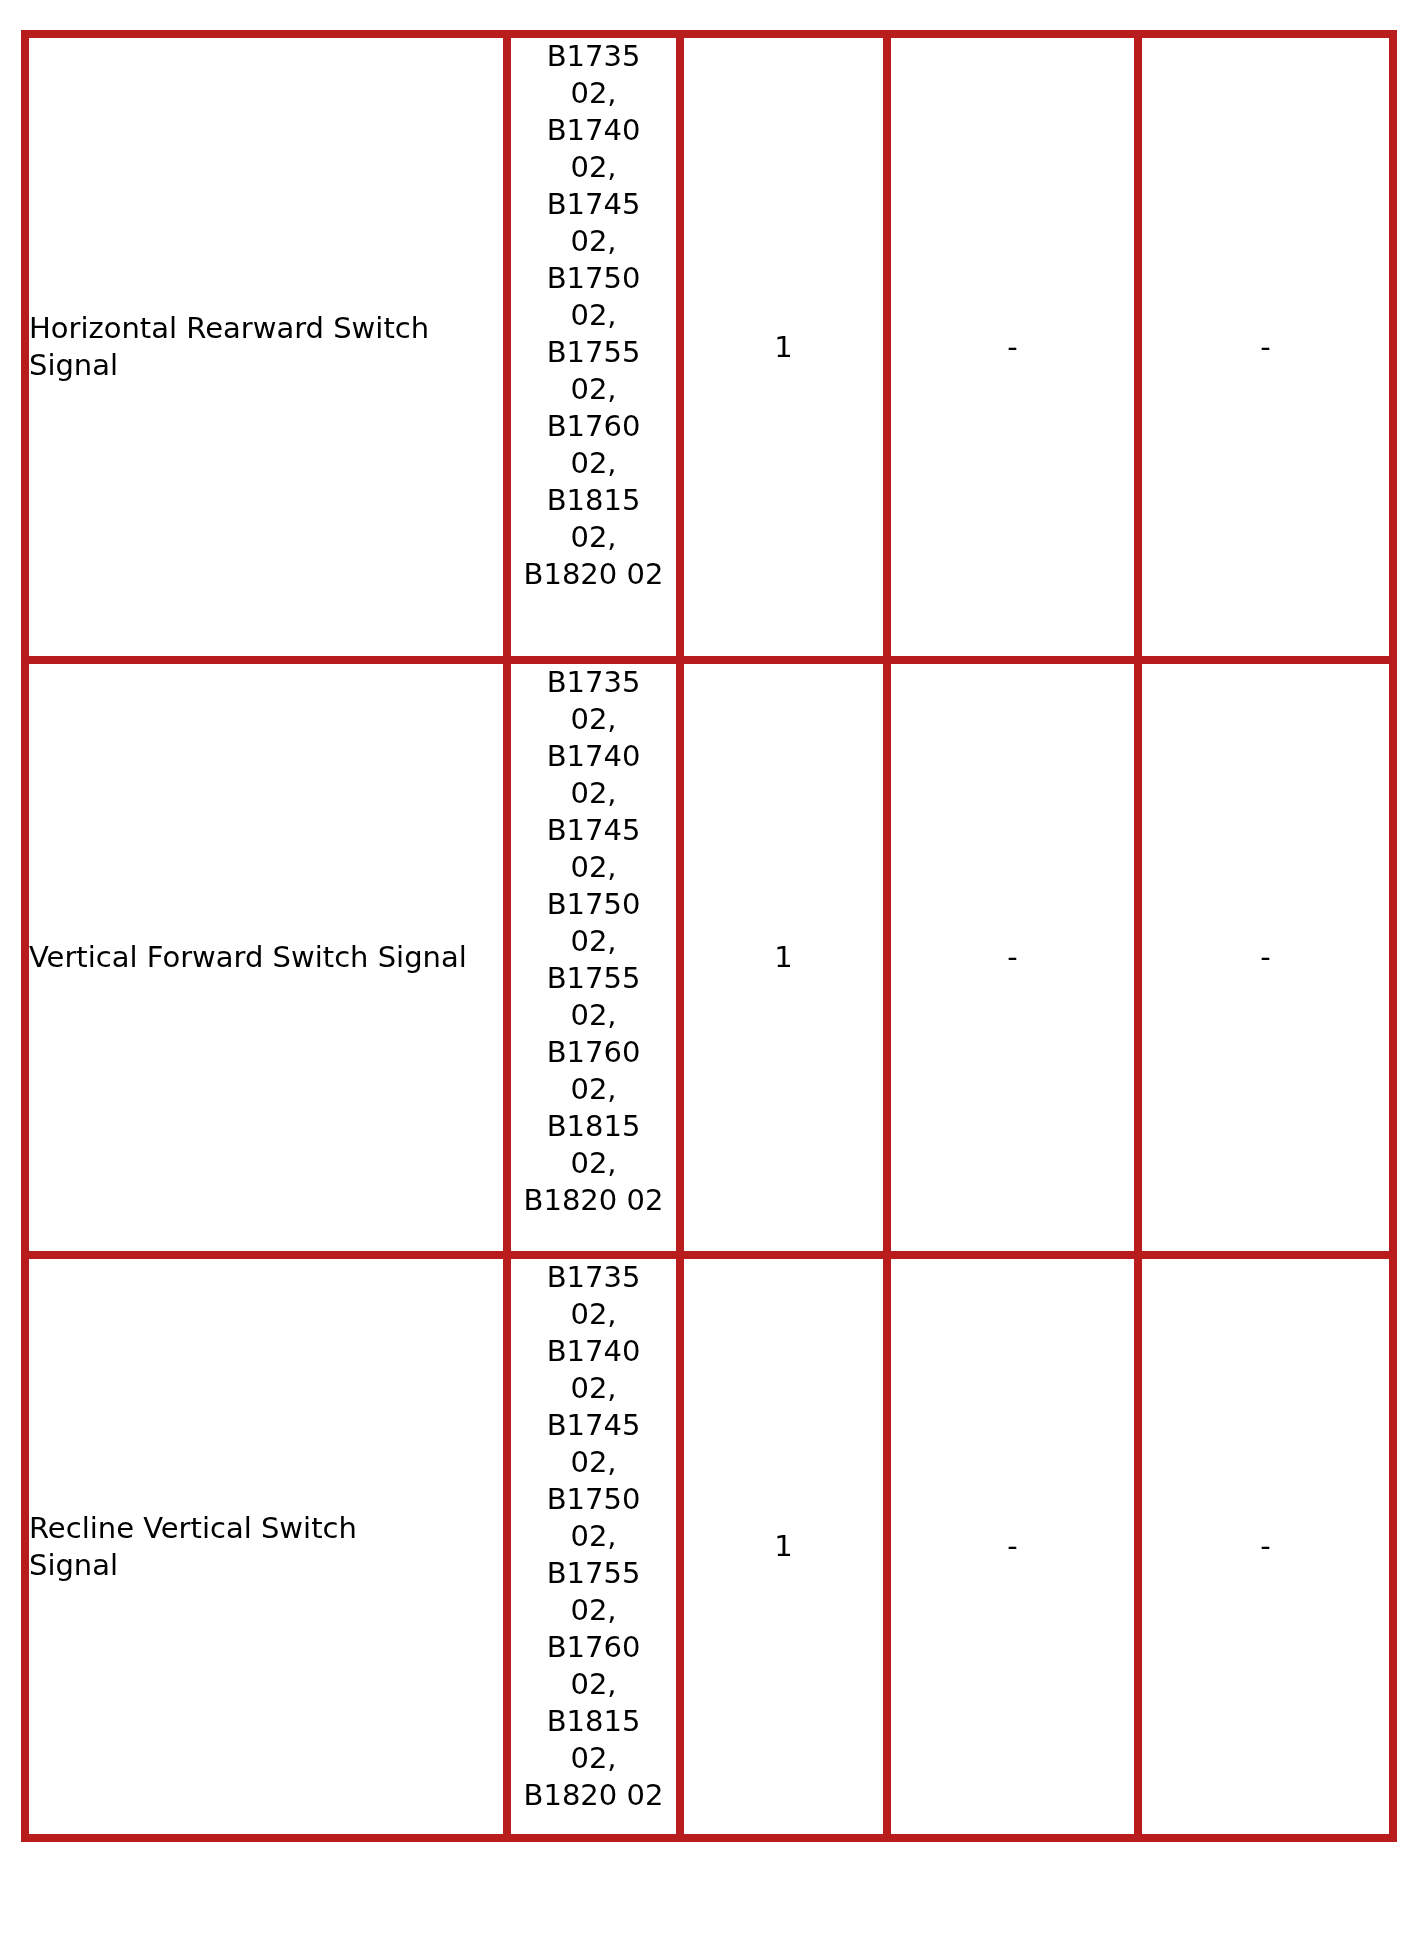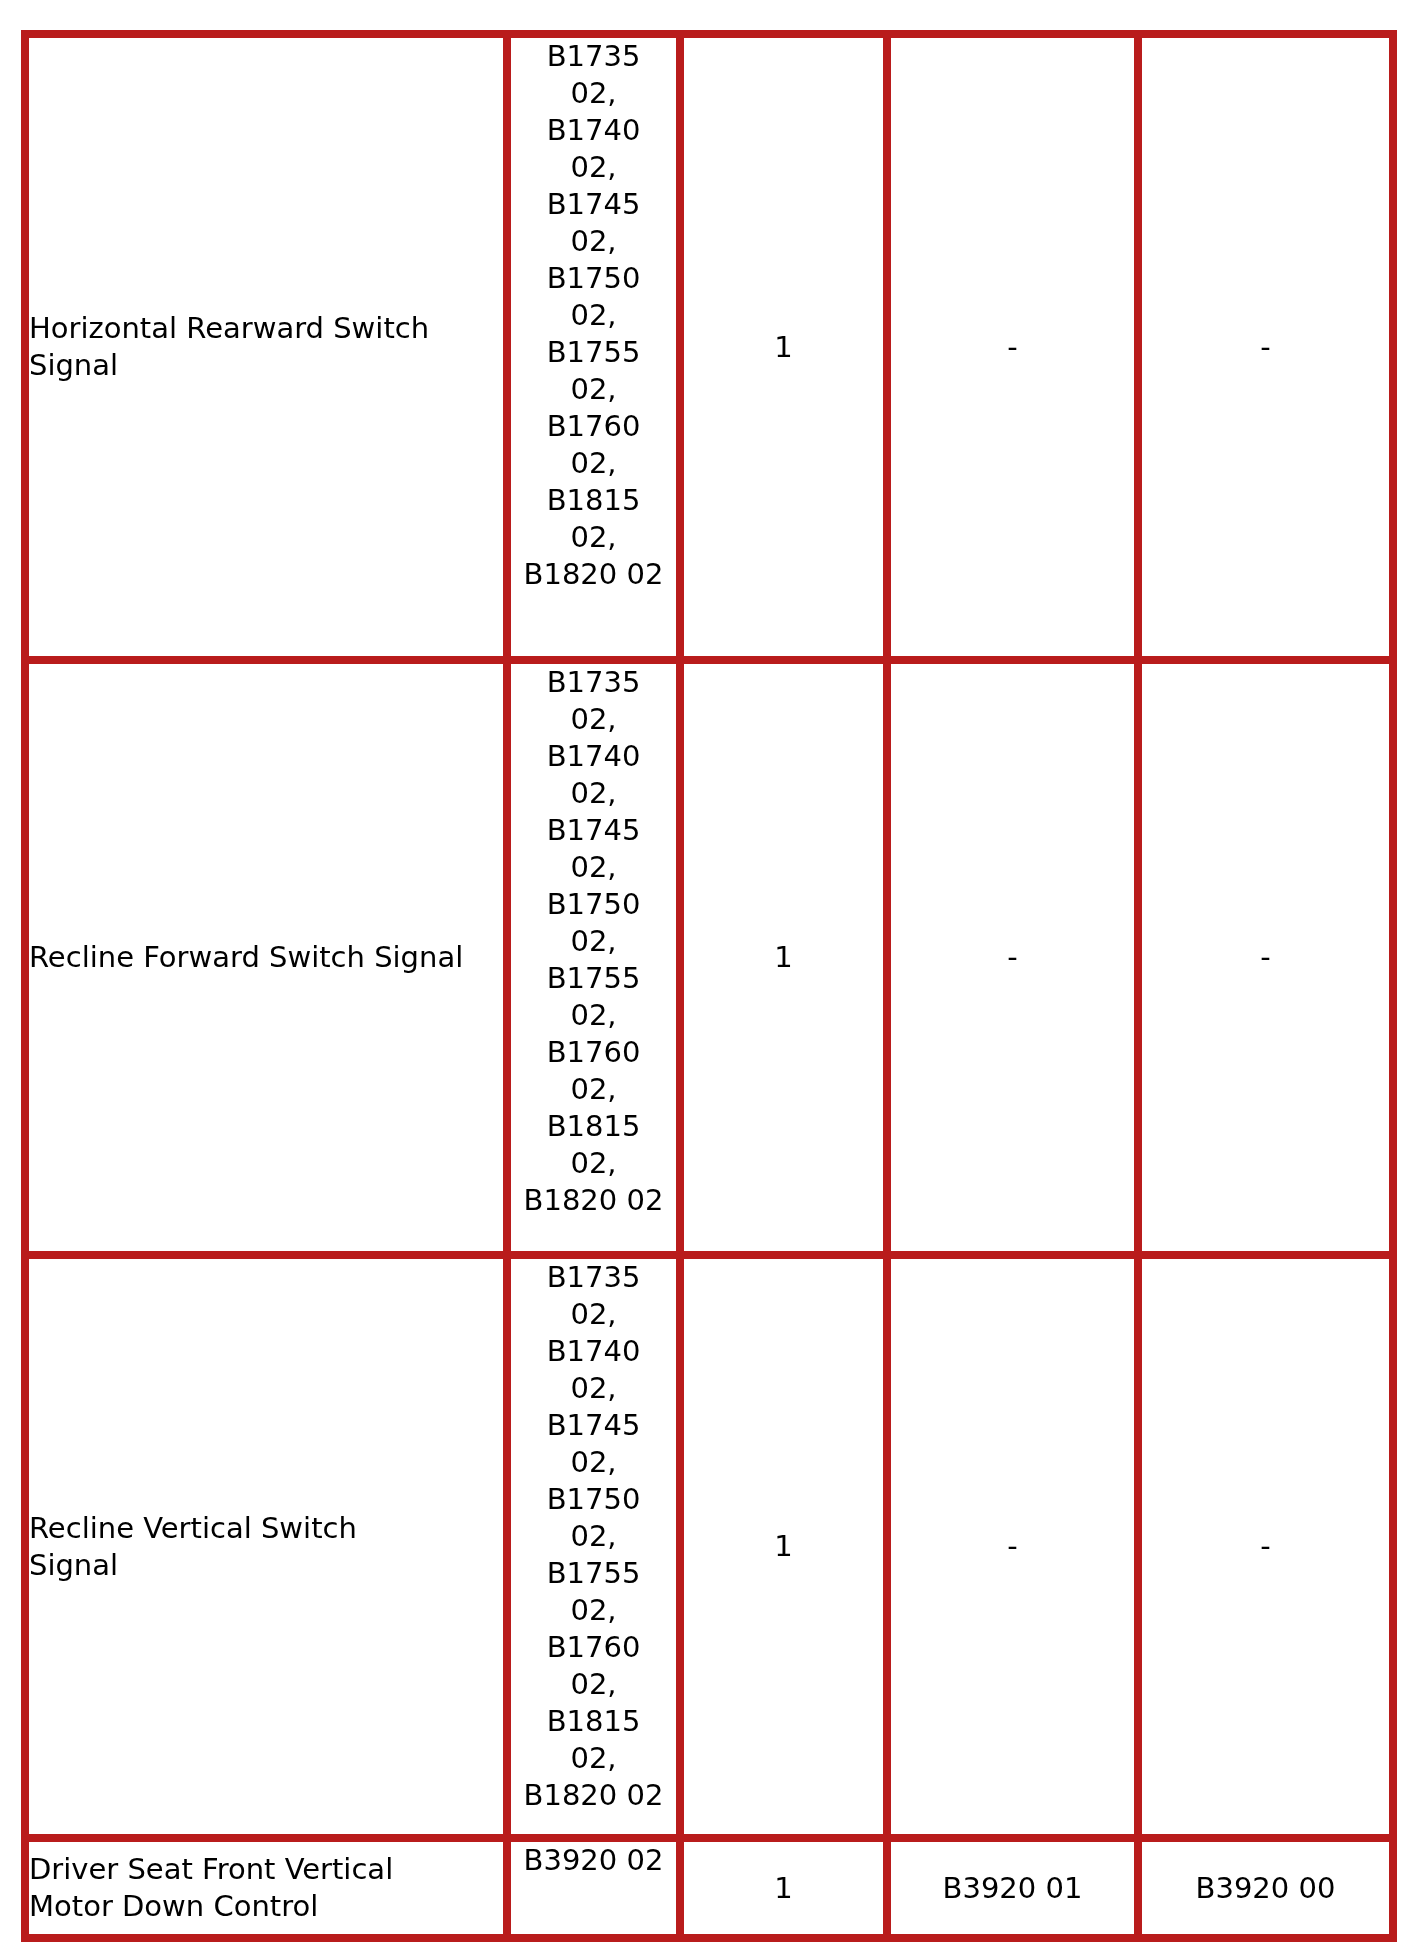--- a/index.html
+++ b/index.html
@@ -84,21 +84,21 @@
 B1760
 02,
 B1815
 02,
 B1820 02</td>
         <td class="c-mid">1</td>
         <td class="c-mid">-</td>
         <td class="c-mid">-</td>
       </tr>
       <tr class="r2">
-        <td class="c-signal">Recline Forward Switch Signal</td>
+        <td class="c-signal">Vertical Forward Switch Signal</td>
         <td class="c-codes">B1735
 02,
 B1740
 02,
 B1745
 02,
 B1750
 02,
 B1755
 02,
@@ -126,23 +126,15 @@
 02,
 B1760
 02,
 B1815
 02,
 B1820 02</td>
         <td class="c-mid">1</td>
         <td class="c-mid">-</td>
         <td class="c-mid">-</td>
       </tr>
-      <tr class="r4">
-        <td class="c-signal">Driver Seat Front Vertical
-Motor Down Control</td>
-        <td class="c-codes">B3920 02</td>
-        <td class="c-mid">1</td>
-        <td class="c-mid">B3920 01</td>
-        <td class="c-mid">B3920 00</td>
-      </tr>
     </tbody>
   </table>
 </div>
 
 </body></html>

